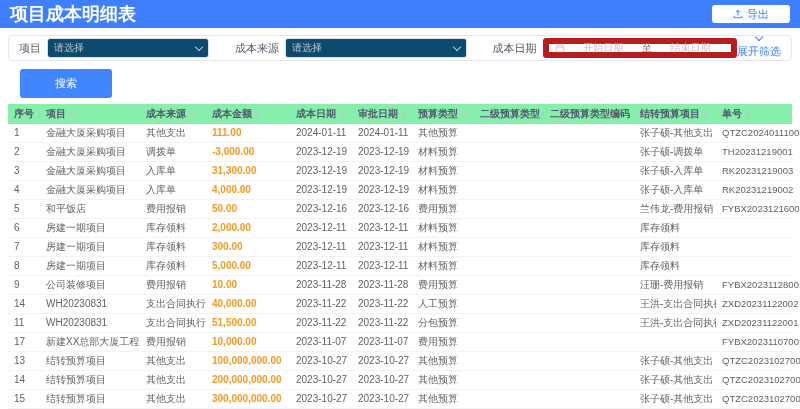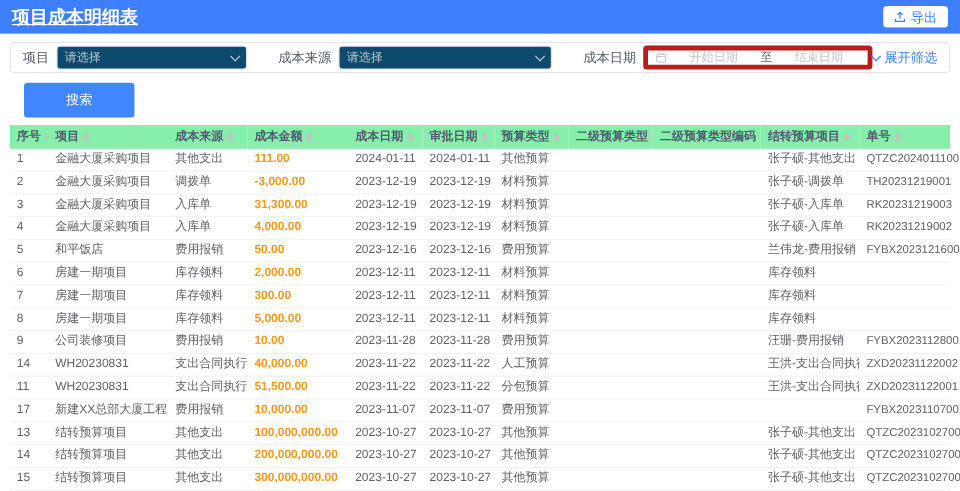--- a/index.html
+++ b/index.html
@@ -8,24 +8,24 @@
     font-family: "Liberation Sans", "DejaVu Sans", sans-serif;
     background: #ffffff;
     color: #606266;
   }
   
   .topbar {
     height: 28px; background: #3D7FFF;
     display: flex; align-items: center; justify-content: space-between;
     padding: 0 10px;
   }
-  .topbar-title { color: #fff; font-size: 15px; font-weight: bold; text-decoration: underline; }
+  .topbar-title { color: #fff; font-size: 18px; font-weight: bold; }
   .export-btn {
     background: #fff; color: #3D7FFF; font-size: 11px;
-    height: 18px; padding: 0 9px; border: none; border-radius: 3px;
+    height: 18px; padding: 0 21px; border: none; border-radius: 3px;
     display: flex; align-items: center; gap: 4px; cursor: pointer;
     font-family: inherit;
   }
   
   .filter-box {
     margin: 7px 8px 0; height: 26px;
     border: 1px solid #e5e6eb; border-radius: 4px;
     display: flex; align-items: center; padding: 0 10px;
     font-size: 11px;
   }
@@ -38,29 +38,29 @@
   }
   .ph { color: #c0c4cc; font-size: 10px; }
   .chev {
     width: 6px; height: 6px;
     border-right: 1px solid #c0c4cc; border-bottom: 1px solid #c0c4cc;
     transform: rotate(45deg); margin-top: -3px;
   }
   .select .chev { margin-left: auto; }
   .chev.blue { border-color: #3D7FFF; }
   .date-range {
-    width: 198px; height: 20px; border: 4px solid #b91c1c; border-radius: 3px;
+    width: 198px; height: 20px; border: 6px solid #b91c1c; border-radius: 3px;
     display: flex; align-items: center; padding: 0 6px; gap: 4px; background: #fff;
     cursor: pointer;
   }
   .date-range .ph { flex: 1; text-align: center; }
   .date-sep { color: #606266; font-size: 10px; }
   .expand {
     margin-left: auto; color: #3D7FFF; font-size: 11px;
-    display: flex; align-items: center; gap: 4px; cursor: pointer; white-space: nowrap;
+    display: flex; align-items: center; gap: 4px; cursor: pointer; white-space: nowrap; flex-direction: column;
   }
   
   .btn-row { display: flex; gap: 18px; margin: 8px 0 6px 20px; }
   .btn-primary {
     width: 92px; height: 29px; background: #4086FF; color: #fff;
     font-size: 11px; border: none; border-radius: 3px; cursor: pointer;
     font-family: inherit;
   }
   .btn-plain {
     width: 92px; height: 22px; background: #fff; color: #3D7FFF;

